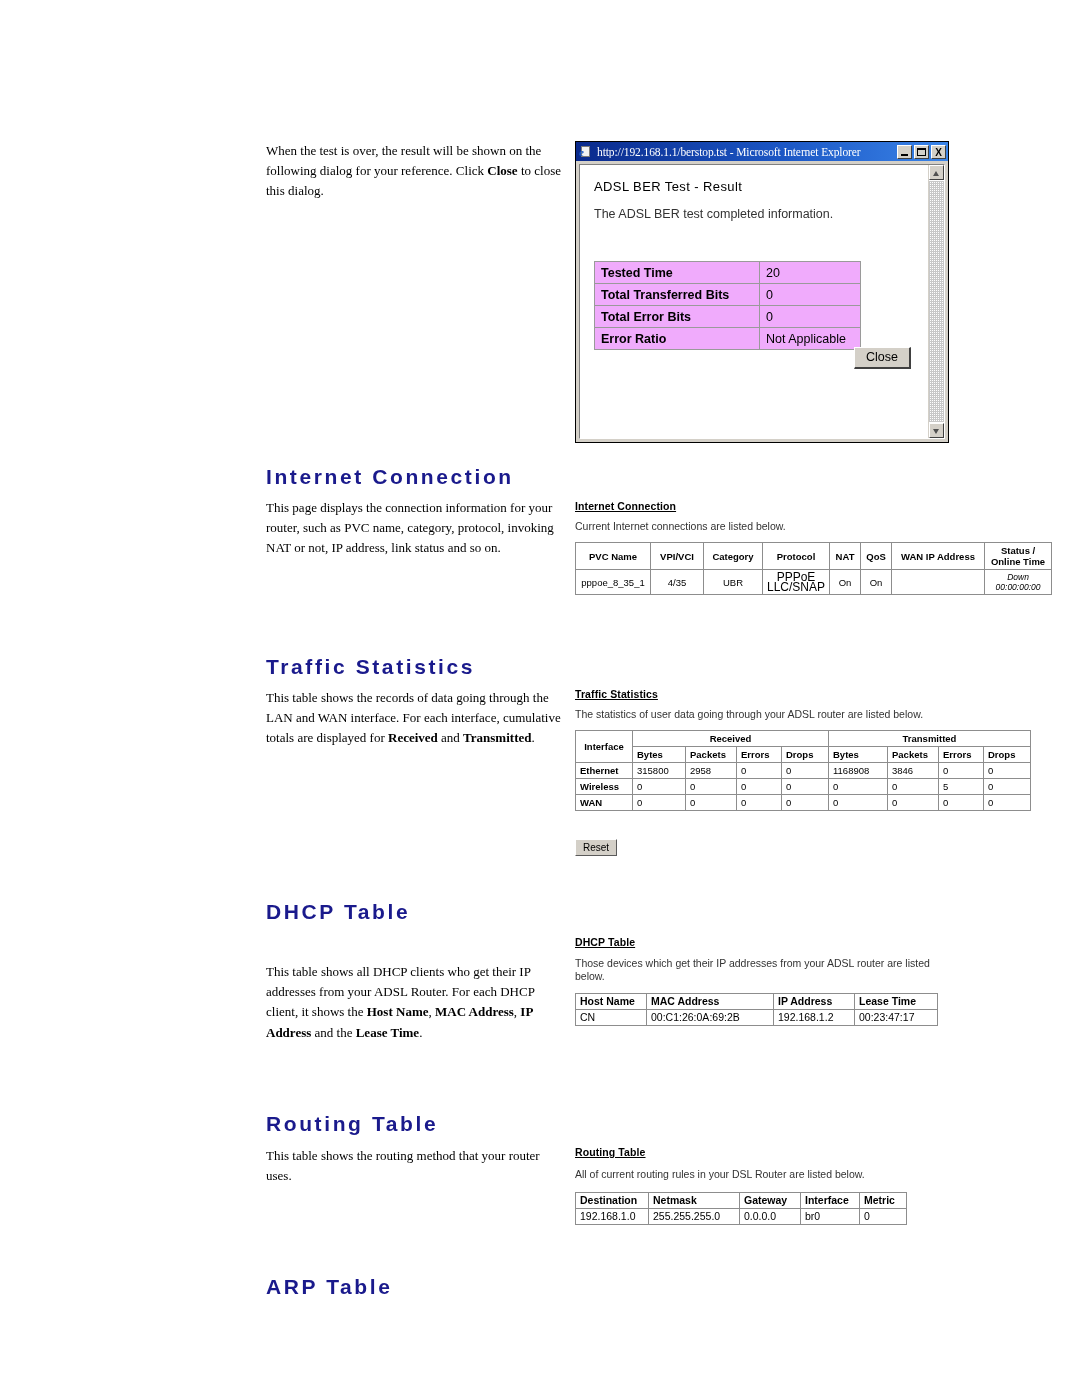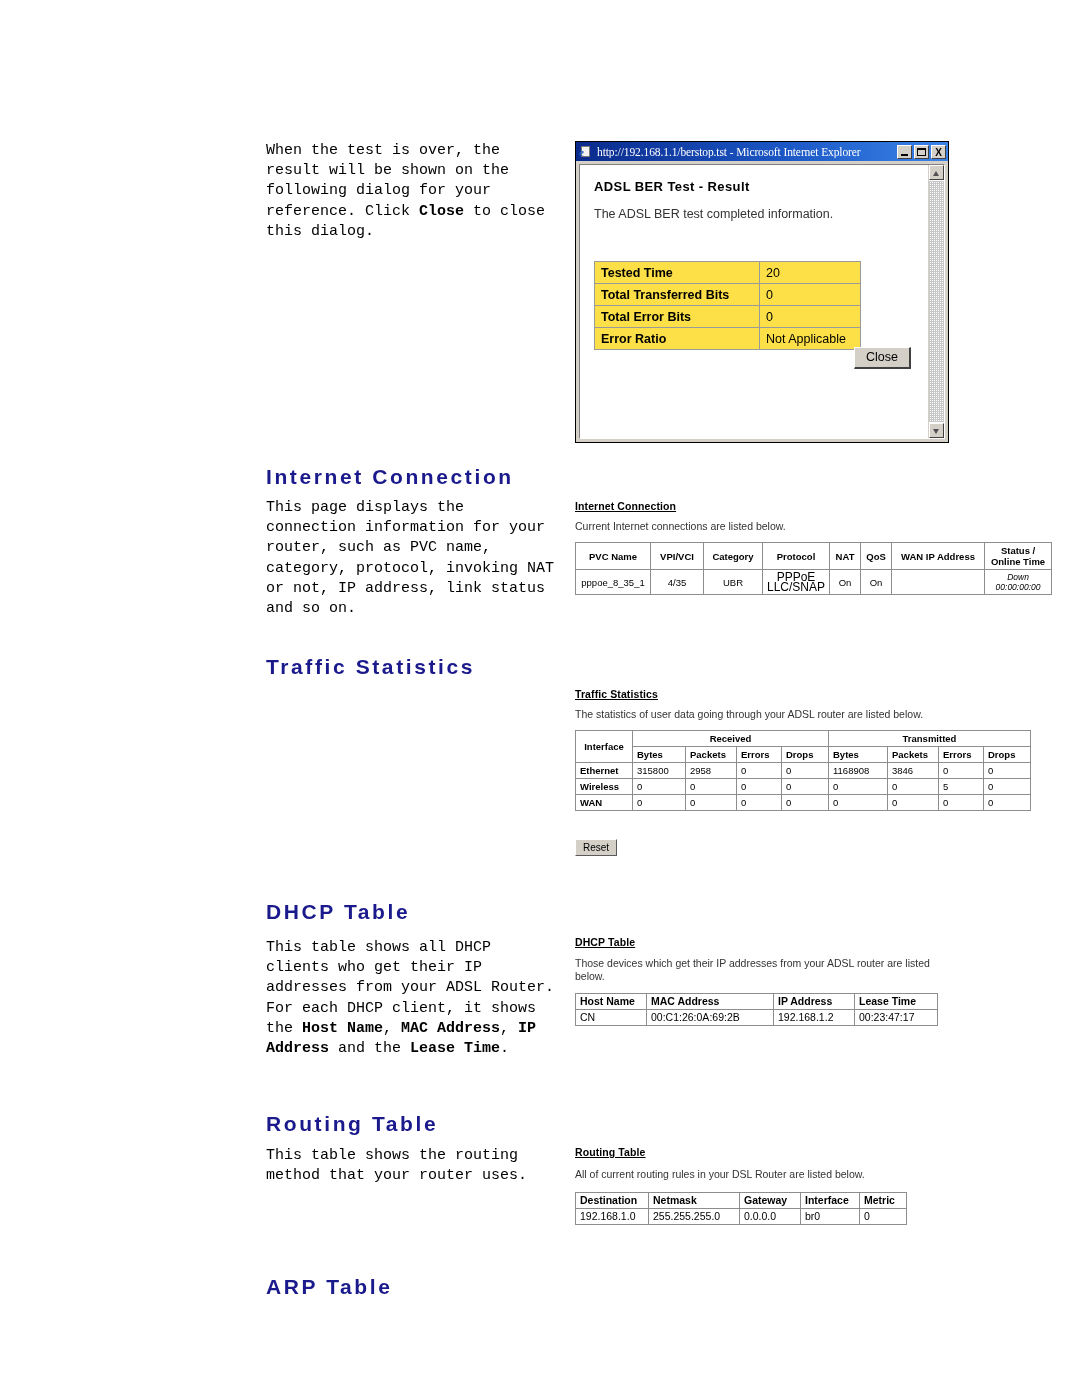--- a/index.html
+++ b/index.html
@@ -22,22 +22,22 @@
     width: 1080px;
     height: 1397px;
   }
   .left-col {
     position: absolute;
     left: 266px;
     width: 296px;
   }
 
   .body-text {
-    font-family: Liberation Mono, monospace;
-    font-size: 15px;
+    font-family: Liberation Serif, serif;
+    font-size: 13px;
     line-height: 20.2px;
     color: #000;
     text-align: left;
   }
   .body-text b { font-weight: bold; }
 
   .section-heading {
     font-family: "Liberation Sans", sans-serif;
     font-size: 21px;
     font-weight: bold;
@@ -205,36 +205,36 @@
     width: 0; height: 0;
     border-left: 3.5px solid transparent;
     border-right: 3.5px solid transparent;
   }
   .sb-arrow.up i { border-bottom: 5px solid #505050; }
   .sb-arrow.down i { border-top: 5px solid #505050; }
 
   .ber-title {
     font-family: "Liberation Sans", sans-serif;
     font-size: 13px;
-    font-weight: bold;
+    font-weight: normal;
     color: #000;
     letter-spacing: 0.4px;
     margin-bottom: 13px;
   }
   .ber-desc {
     font-family: "Liberation Sans", sans-serif;
     font-size: 12.5px;
     color: #333;
     margin-bottom: 13px;
   }
   table.ber-table {
     border-collapse: collapse;
     font-family: "Liberation Sans", sans-serif;
     font-size: 12.5px;
-    background: #fde047;
+    background: #f0abfc;
     margin-top: 40px;
   }
   table.ber-table td {
     border: 1px solid #9a9a9a;
     padding: 2px 6px;
     height: 17px;
     color: #000;
   }
   table.ber-table td.lbl {
     font-weight: bold;
@@ -406,20 +406,23 @@
           <td>On</td>
           <td>On</td>
           <td></td>
           <td style="white-space:normal; line-height:10px; font-size:8.5px;font-style:italic;">Down 00:00:00:00</td>
         </tr>
       </tbody>
     </table>
   </div>
 
   <div class="left-col section-heading" style="top:655px;">Traffic Statistics</div>
+  <div class="left-col body-text" style="top:688px;">
+    <span>This table shows the records of data going through the LAN and WAN interface. For each interface, cumulative totals are displayed for </span><b>Received</b><span> and </span><b>Transmitted</b><span>.</span>
+  </div>
 
   <div class="shot" style="left:575px; top:688px;">
     <div class="shot-title">Traffic Statistics</div>
     <div class="shot-desc" style="margin-top:8px;">The statistics of user data going through your ADSL router are listed below.</div>
     <table class="web-table" style="margin-top:9px;">
       <thead>
         <tr>
           <th rowspan="2" style="width:48px">Interface</th>
           <th colspan="4">Received</th>
           <th colspan="4">Transmitted</th>
@@ -470,21 +473,21 @@
           <td class="lft">0</td>
         </tr>
       </tbody>
     </table>
     <div style="margin-top:26px;">
       <button class="sm-button">Reset</button>
     </div>
   </div>
 
   <div class="left-col section-heading" style="top:900px;">DHCP Table</div>
-  <div class="left-col body-text" style="top:938px;">
+  <div class="left-col body-text" style="top:962px;">
     <span>This table shows all DHCP clients who get their IP addresses from your ADSL Router. For each DHCP client, it shows the </span><b>Host Name</b><span>, </span><b>MAC Address</b><span>, </span><b>IP Address</b><span> and the </span><b>Lease Time</b><span>.</span>
   </div>
 
   <div class="shot" style="left:575px; top:936px;">
     <div class="shot-title">DHCP Table</div>
     <div class="shot-desc" style="margin-top:9px; width:360px;">Those devices which get their IP addresses from your ADSL router are listed below.</div>
     <table class="web-table" style="margin-top:10px; font-size:10.5px;">
       <thead>
         <tr>
           <th class="lft" style="width:62px">Host Name</th>

